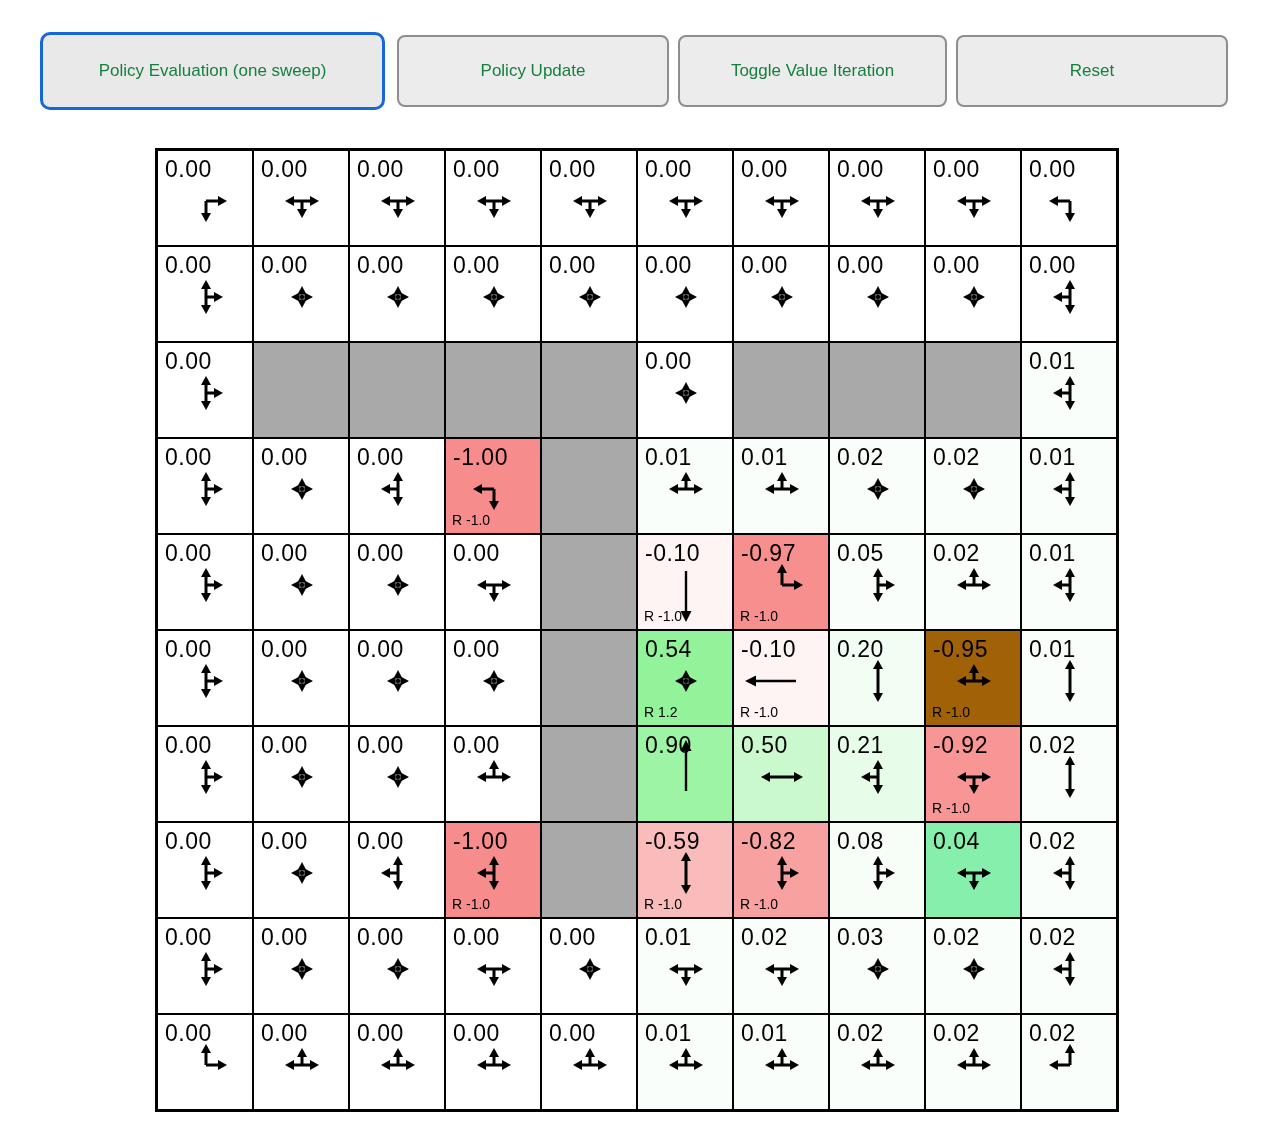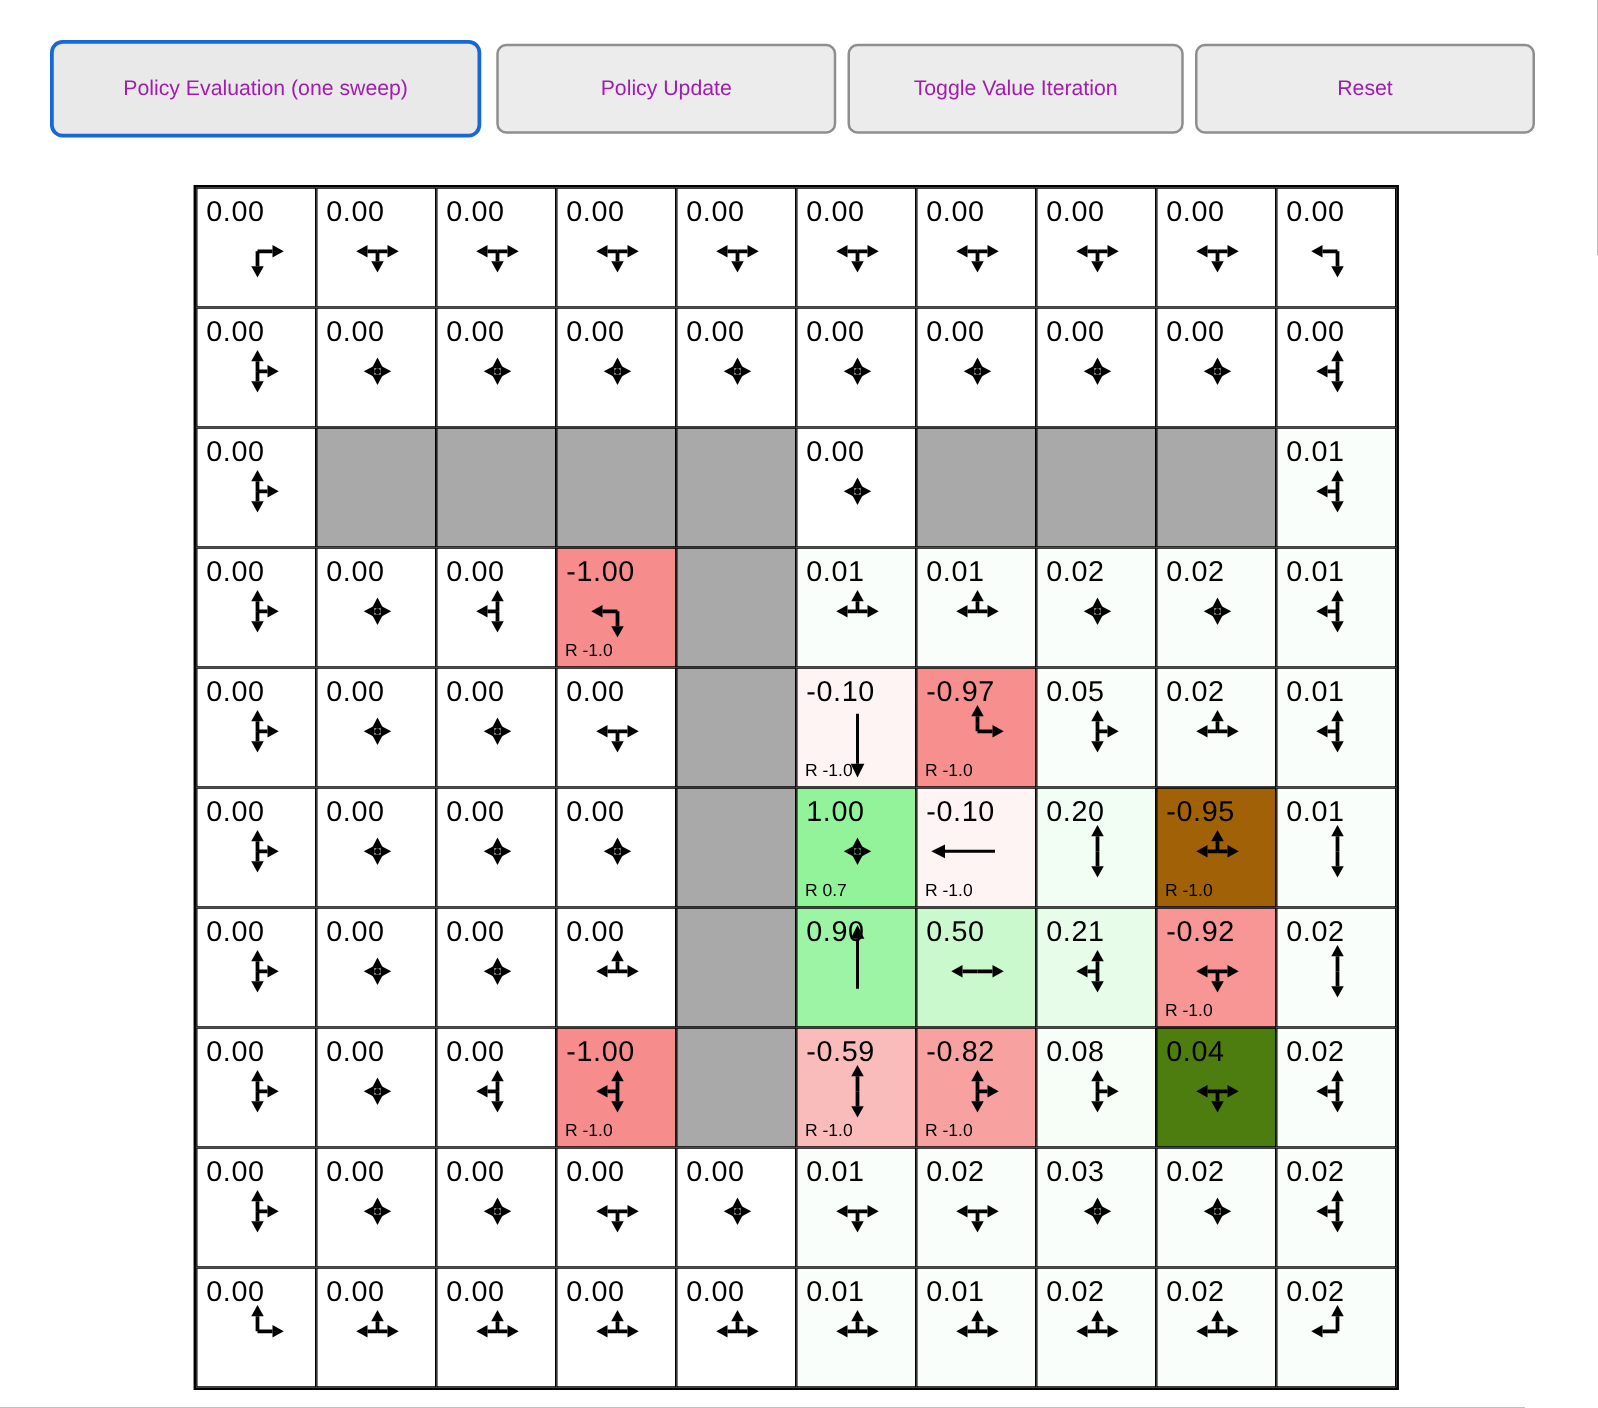--- a/index.html
+++ b/index.html
@@ -2,21 +2,21 @@
 <html><head>
 <meta charset="utf-8">
 <style>
   * { box-sizing: border-box; margin: 0; padding: 0; }
   html,body { width:1278px; height:1126px; background:#ffffff;
     font-family:"Liberation Sans", sans-serif; position:relative; overflow:hidden; }
 
   
   .toolbar { position:absolute; left:0; top:0; width:100%; height:130px; }
   .btn { position:absolute; top:35px; height:72px; background:#ececec;
-    border:2px solid #8e8e8e; border-radius:8px; font-size:17px; color:#a21caf;
+    border:2px solid #8e8e8e; border-radius:8px; font-size:17px; color:#15803d;
     font-family:"Liberation Sans", sans-serif; cursor:pointer;
     display:flex; align-items:center; justify-content:center; }
   .btn.active { top:32px; height:78px; background:#e9e9e9;
     border:3px solid #1668d9; border-radius:10px; }
   #btn-0 { left:40px;  width:345px; }
   #btn-1 { left:397px; width:272px; }
   #btn-2 { left:678px; width:269px; }
   #btn-3 { left:956px; width:272px; }
 
   
@@ -566,32 +566,32 @@
         <line x1="48" y1="50" x2="48" y2="52.5" stroke="#000" stroke-width="3"></line>
         <polygon points="48,61 43.5,52.5 52.5,52.5" fill="#000"></polygon>
         <line x1="48" y1="50" x2="45.5" y2="50" stroke="#000" stroke-width="3"></line>
         <polygon points="37,50 45.5,45.5 45.5,54.5" fill="#000"></polygon>
         <line x1="48" y1="50" x2="50.5" y2="50" stroke="#000" stroke-width="3"></line>
         <polygon points="59,50 50.5,54.5 50.5,45.5" fill="#000"></polygon>
       </svg>
     </div>
     <div class="cell wall" style="background: rgb(169, 169, 169);"></div>
     <div class="cell" style="background: rgb(147, 243, 155);">
-      <span class="val">1.00</span>
-      <svg viewBox="0 0 96 96" class="arrows">
-        <line x1="48" y1="50" x2="48" y2="47.5" stroke="#000" stroke-width="3"></line>
-        <polygon points="48,39 52.5,47.5 43.5,47.5" fill="#000"></polygon>
-        <line x1="48" y1="50" x2="48" y2="52.5" stroke="#000" stroke-width="3"></line>
-        <polygon points="48,61 43.5,52.5 52.5,52.5" fill="#000"></polygon>
-        <line x1="48" y1="50" x2="45.5" y2="50" stroke="#000" stroke-width="3"></line>
-        <polygon points="37,50 45.5,45.5 45.5,54.5" fill="#000"></polygon>
-        <line x1="48" y1="50" x2="50.5" y2="50" stroke="#000" stroke-width="3"></line>
-        <polygon points="59,50 50.5,54.5 50.5,45.5" fill="#000"></polygon>
-      </svg>
-      <span class="reward">R 0.7</span>
+      <span class="val">0.54</span>
+      <svg viewBox="0 0 96 96" class="arrows">
+        <line x1="48" y1="50" x2="48" y2="47.5" stroke="#000" stroke-width="3"></line>
+        <polygon points="48,39 52.5,47.5 43.5,47.5" fill="#000"></polygon>
+        <line x1="48" y1="50" x2="48" y2="52.5" stroke="#000" stroke-width="3"></line>
+        <polygon points="48,61 43.5,52.5 52.5,52.5" fill="#000"></polygon>
+        <line x1="48" y1="50" x2="45.5" y2="50" stroke="#000" stroke-width="3"></line>
+        <polygon points="37,50 45.5,45.5 45.5,54.5" fill="#000"></polygon>
+        <line x1="48" y1="50" x2="50.5" y2="50" stroke="#000" stroke-width="3"></line>
+        <polygon points="59,50 50.5,54.5 50.5,45.5" fill="#000"></polygon>
+      </svg>
+      <span class="reward">R 1.2</span>
     </div>
     <div class="cell" style="background: rgb(254, 244, 244);">
       <span class="val">-0.10</span>
       <svg viewBox="0 0 96 96" class="arrows">
         <line x1="62" y1="50" x2="22" y2="50" stroke="#000" stroke-width="2.4"></line>
         <polygon points="11,50 22,44.5 22,55.5" fill="#000"></polygon>
       </svg>
       <span class="reward">R -1.0</span>
     </div>
     <div class="cell" style="background: rgb(242, 254, 243);">
@@ -795,21 +795,21 @@
       <span class="val">0.08</span>
       <svg viewBox="0 0 96 96" class="arrows">
         <line x1="48" y1="50" x2="48" y2="42" stroke="#000" stroke-width="3"></line>
         <polygon points="48,33 53,42 43,42" fill="#000"></polygon>
         <line x1="48" y1="50" x2="48" y2="58" stroke="#000" stroke-width="3"></line>
         <polygon points="48,67 43,58 53,58" fill="#000"></polygon>
         <line x1="48" y1="50" x2="56" y2="50" stroke="#000" stroke-width="3"></line>
         <polygon points="65,50 56,55 56,45" fill="#000"></polygon>
       </svg>
     </div>
-    <div class="cell" style="background: #4d7c0f;">
+    <div class="cell" style="background: #86efac;">
       <span class="val">0.04</span>
       <svg viewBox="0 0 96 96" class="arrows">
         <line x1="48" y1="50" x2="40" y2="50" stroke="#000" stroke-width="3"></line>
         <polygon points="31,50 40,45 40,55" fill="#000"></polygon>
         <line x1="48" y1="50" x2="56" y2="50" stroke="#000" stroke-width="3"></line>
         <polygon points="65,50 56,55 56,45" fill="#000"></polygon>
         <line x1="48" y1="50" x2="48" y2="58" stroke="#000" stroke-width="3"></line>
         <polygon points="48,67 43,58 53,58" fill="#000"></polygon>
       </svg>
     </div>

